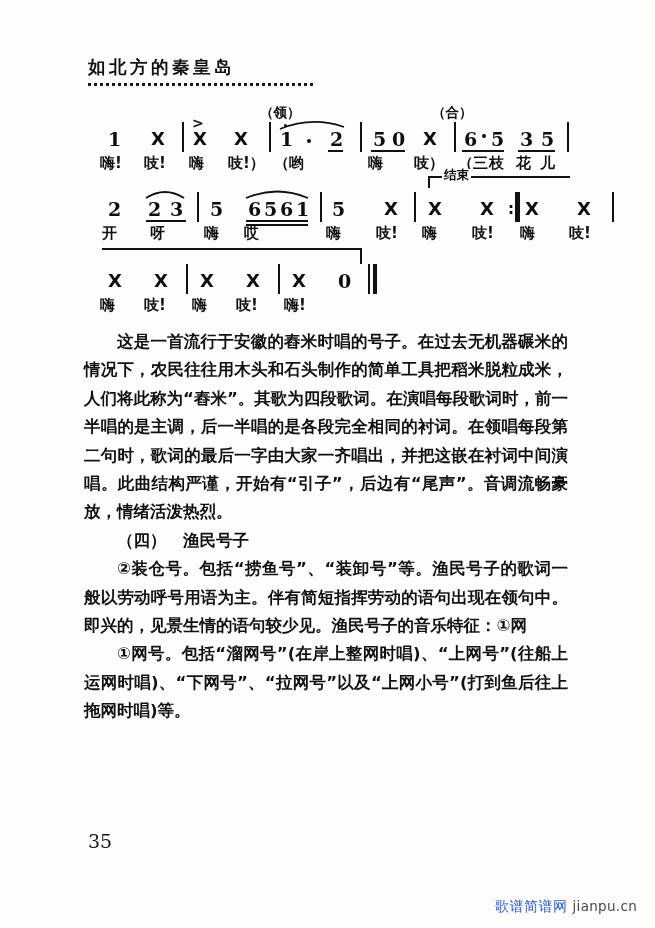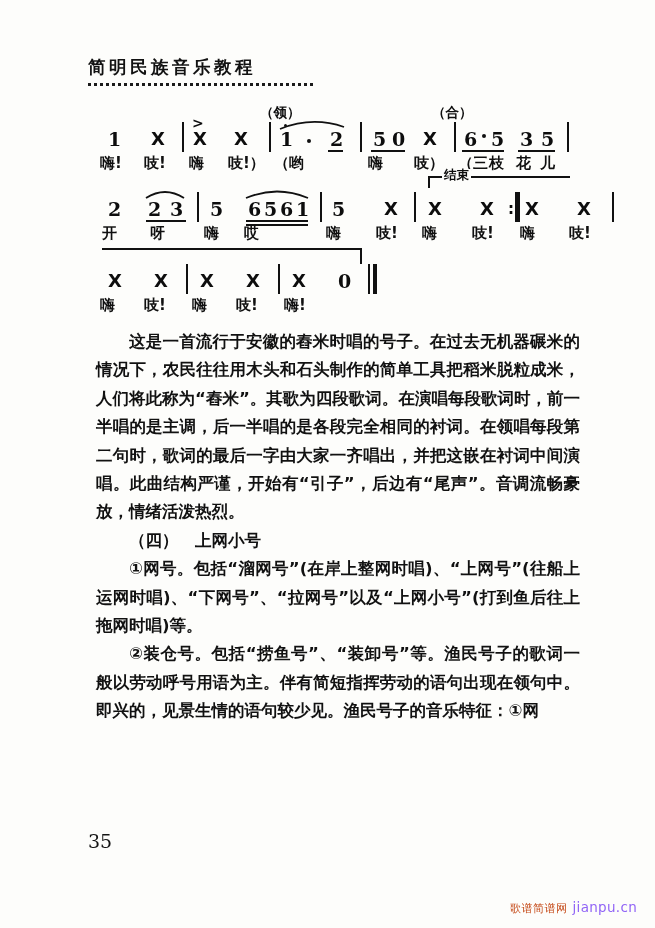--- a/index.html
+++ b/index.html
@@ -135,21 +135,21 @@
     background: #fdfdfb;
     padding: 0 2px;
     line-height: 1;
   }
   .tailline { height: 2px; background: #111; }
   .bracket-tail { border-top: 2px solid #111; border-right: 2px solid #111; }
 
   
   .body {
     position: absolute;
-    left: 96px;
+    left: 84px;
     top: 328px;
     width: 484px;
   }
   .para {
     font-family: "DejaVu Sans", sans-serif;
     font-size: 16.5px;
     font-weight: bold;
     line-height: 28.4px;
     color: #111111;
     text-align: justify;
@@ -174,38 +174,38 @@
     position: absolute;
     right: 18px;
     bottom: 12px;
     display: flex;
     align-items: baseline;
     gap: 5px;
     opacity: 0.95;
   }
   .wm-cn {
     font-family: "DejaVu Sans", sans-serif;
-    font-size: 11px;
-    color: #c2410c;
+    font-size: 14px;
+    color: #1d4ed8;
     letter-spacing: 0.5px;
   }
   .wm-en {
     font-family: "DejaVu Sans", sans-serif;
     font-size: 13.5px;
-    color: #8b5cf6;
+    color: #404040;
     letter-spacing: 0.3px;
   }
 </style>
 </head>
 <body>
 
 <div class="page">
 
   <div class="header">
-    <div class="header-title">简明民族音乐教程</div>
+    <div class="header-title">如北方的秦皇岛</div>
     <div class="header-rule"></div>
   </div>
 
   <div class="score">
 
     <div class="staff s1">
 
       <div class="mark" style="left:168px; top:0px;">（领）</div>
       <div class="mark" style="left:340px; top:0px;">（合）</div>
 
@@ -350,23 +350,23 @@
       <div class="lyric" style="left:8px;   top:52px;">嗨</div>
       <div class="lyric" style="left:52px;  top:52px;">吱!</div>
       <div class="lyric" style="left:100px; top:52px;">嗨</div>
       <div class="lyric" style="left:144px; top:52px;">吱!</div>
       <div class="lyric" style="left:192px; top:52px;">嗨!</div>
     </div>
   </div>
 
   <div class="body">
     <p class="para indent">这是一首流行于安徽的舂米时唱的号子。在过去无机器碾米的情况下，农民往往用木头和石头制作的简单工具把稻米脱粒成米，人们将此称为“舂米”。其歌为四段歌词。在演唱每段歌词时，前一半唱的是主调，后一半唱的是各段完全相同的衬词。在领唱每段第二句时，歌词的最后一字由大家一齐唱出，并把这嵌在衬词中间演唱。此曲结构严谨，开始有“引子”，后边有“尾声”。音调流畅豪放，情绪活泼热烈。</p>
-    <p class="para heading">（四）　上网小号</p>
+    <p class="para heading">（四）　渔民号子</p>
+    <p class="para indent">②装仓号。包括“捞鱼号”、“装卸号”等。渔民号子的歌词一般以劳动呼号用语为主。伴有简短指挥劳动的语句出现在领句中。即兴的，见景生情的语句较少见。渔民号子的音乐特征：①网</p>
     <p class="para indent">①网号。包括“溜网号”(在岸上整网时唱)、“上网号”(往船上运网时唱)、“下网号”、“拉网号”以及“上网小号”(打到鱼后往上拖网时唱)等。</p>
-    <p class="para indent">②装仓号。包括“捞鱼号”、“装卸号”等。渔民号子的歌词一般以劳动呼号用语为主。伴有简短指挥劳动的语句出现在领句中。即兴的，见景生情的语句较少见。渔民号子的音乐特征：①网</p>
   </div>
 
   <div class="page-number">35</div>
 
   <div class="watermark">
     <span class="wm-cn">歌谱简谱网</span>
     <span class="wm-en">jianpu.cn</span>
   </div>
 
 </div>

